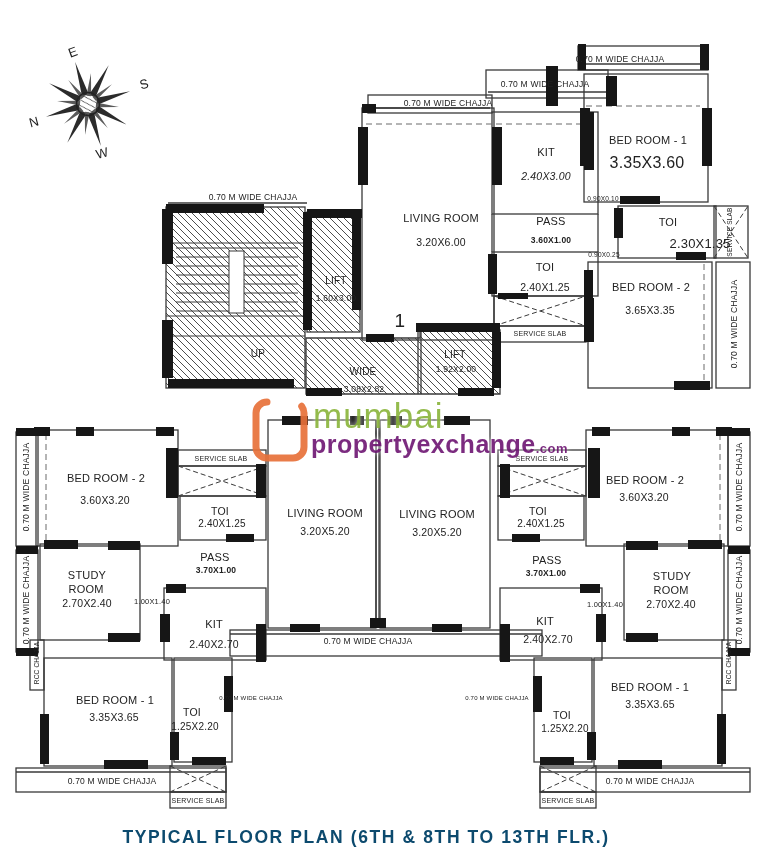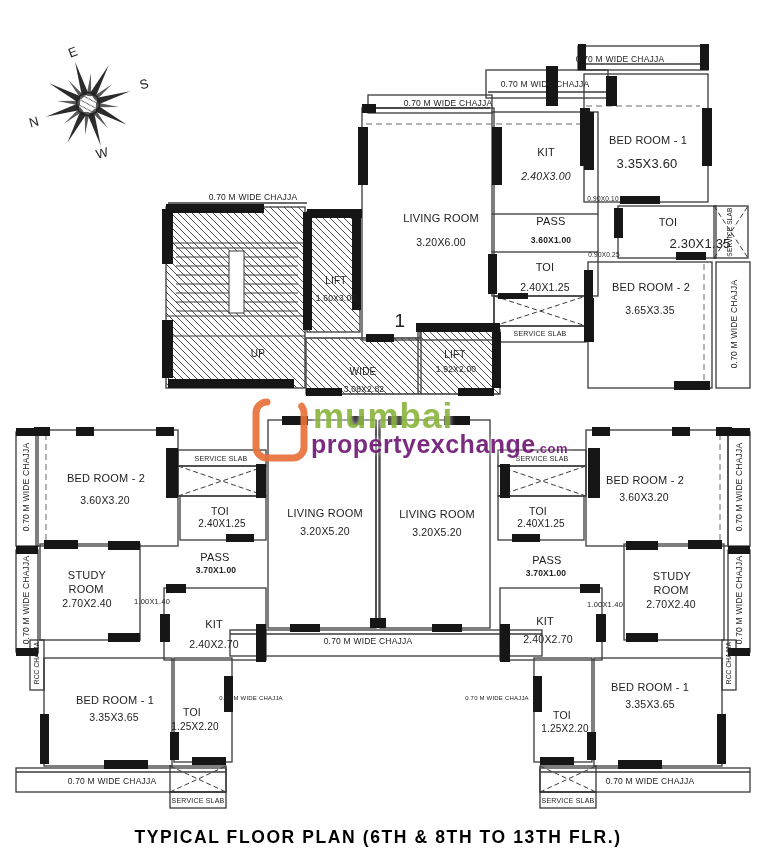--- a/index.html
+++ b/index.html
@@ -1,23 +1,23 @@
 <!DOCTYPE html>
 <html><head>
 <meta charset="utf-8">
 <style>
   html,body{margin:0;padding:0;background:#ffffff;}
   #stage{position:relative;width:766px;height:861px;background:#fff;overflow:hidden;
          font-family:"Liberation Sans", sans-serif;color:#1c1c1c;}
   svg.plan{position:absolute;left:0;top:0;}
   .lbl{position:absolute;white-space:nowrap;color:#222;letter-spacing:.2px;line-height:1;}
-  #plan-title{position:absolute;left:378px;top:837px;transform:translate(-50%,-50%);
-    font-weight:900;font-size:17.5px;letter-spacing:1.6px;color:#000000;white-space:nowrap;}
+  #plan-title{position:absolute;left:366px;top:837px;transform:translate(-50%,-50%);
+    font-weight:900;font-size:17.5px;letter-spacing:1.6px;color:#0c4a6e;white-space:nowrap;}
   .wm{position:absolute;left:0;top:0;opacity:.92;}
-  .wm-brand1{position:absolute;left:313px;top:396px;font-size:35px;font-weight:bold;
+  .wm-brand1{position:absolute;left:313px;top:396px;font-size:35px;font-weight:normal;
     letter-spacing:1px;text-shadow:0 0 5px rgba(255,255,255,.95);}
   .wm-brand2{position:absolute;left:311px;top:430px;font-size:25px;font-weight:600;
     letter-spacing:.5px;text-shadow:0 0 5px rgba(255,255,255,.95);}
   .wm-suffix{font-size:13px;font-weight:600;}
   #wm-logo{position:absolute;left:248px;top:394px;}
 </style>
 </head>
 <body>
 
 <div id="stage">
@@ -268,21 +268,21 @@
       <span class="lbl" style="left: 568px; top: 800px; font-size: 7px; transform: translate(-50%, -50%);">SERVICE SLAB</span>
       <span class="lbl" style="left: 441px; top: 218px; font-size: 11px; transform: translate(-50%, -50%);">LIVING ROOM</span>
       <span class="lbl" style="left: 441px; top: 242px; font-size: 10.5px; transform: translate(-50%, -50%);">3.20X6.00</span>
       <span class="lbl" style="left: 546px; top: 152px; font-size: 11px; transform: translate(-50%, -50%);">KIT</span>
       <span class="lbl" style="left: 546px; top: 176px; font-size: 10.5px; transform: translate(-50%, -50%); font-style: italic;">2.40X3.00</span>
       <span class="lbl" style="left: 551px; top: 221px; font-size: 11px; transform: translate(-50%, -50%);">PASS</span>
       <span class="lbl" style="left: 551px; top: 240px; font-size: 8.5px; font-weight: bold; transform: translate(-50%, -50%);">3.60X1.00</span>
       <span class="lbl" style="left: 545px; top: 267px; font-size: 11px; transform: translate(-50%, -50%);">TOI</span>
       <span class="lbl" style="left: 545px; top: 287px; font-size: 10.5px; transform: translate(-50%, -50%);">2.40X1.25</span>
       <span class="lbl" style="left: 648px; top: 140px; font-size: 11px; transform: translate(-50%, -50%);">BED ROOM - 1</span>
-      <span class="lbl" style="left: 647px; top: 163px; font-size: 13px; transform: translate(-50%, -50%);">3.35X3.60</span>
+      <span class="lbl" style="left: 647px; top: 163px; font-size: 16px; transform: translate(-50%, -50%);">3.35X3.60</span>
       <span class="lbl" style="left: 668px; top: 222px; font-size: 11px; transform: translate(-50%, -50%);">TOI</span>
       <span class="lbl" style="left: 668px; top: 243px; font-size: 13px; transform: translate(-50%, -50%); margin-left: 32px;">2.30X1.35</span>
       <span class="lbl" style="left: 651px; top: 287px; font-size: 11px; transform: translate(-50%, -50%);">BED ROOM - 2</span>
       <span class="lbl" style="left: 650px; top: 310px; font-size: 10.5px; transform: translate(-50%, -50%);">3.65X3.35</span>
       <span class="lbl" style="left: 336px; top: 281px; font-size: 10px; transform: translate(-50%, -50%);">LIFT</span>
       <span class="lbl" style="left: 336px; top: 298px; font-size: 8.5px; transform: translate(-50%, -50%);">1.60X3.00</span>
       <span class="lbl" style="left: 258px; top: 354px; font-size: 10px; transform: translate(-50%, -50%);">UP</span>
       <span class="lbl" style="left: 363px; top: 372px; font-size: 10px; transform: translate(-50%, -50%);">WIDE</span>
       <span class="lbl" style="left: 364px; top: 389px; font-size: 8.5px; transform: translate(-50%, -50%);">3.08X2.82</span>
       <span class="lbl" style="left: 455px; top: 355px; font-size: 10px; transform: translate(-50%, -50%);">LIFT</span>

